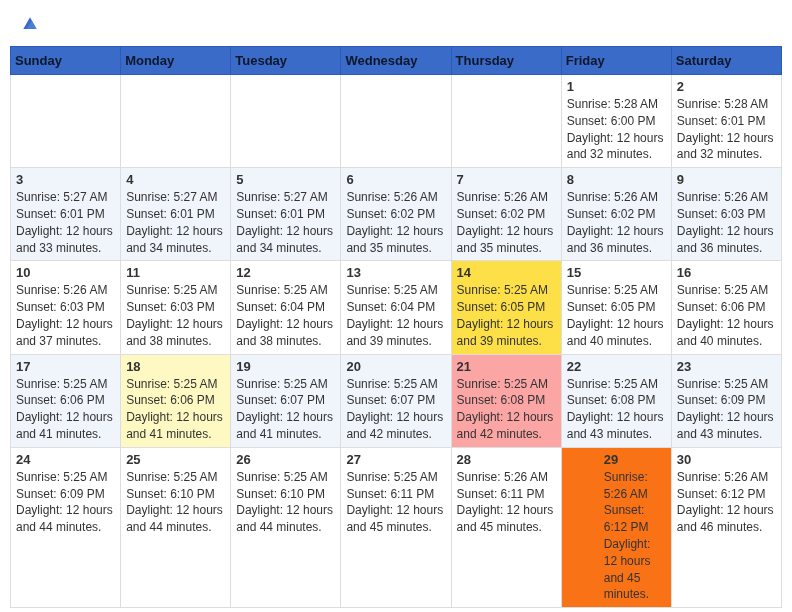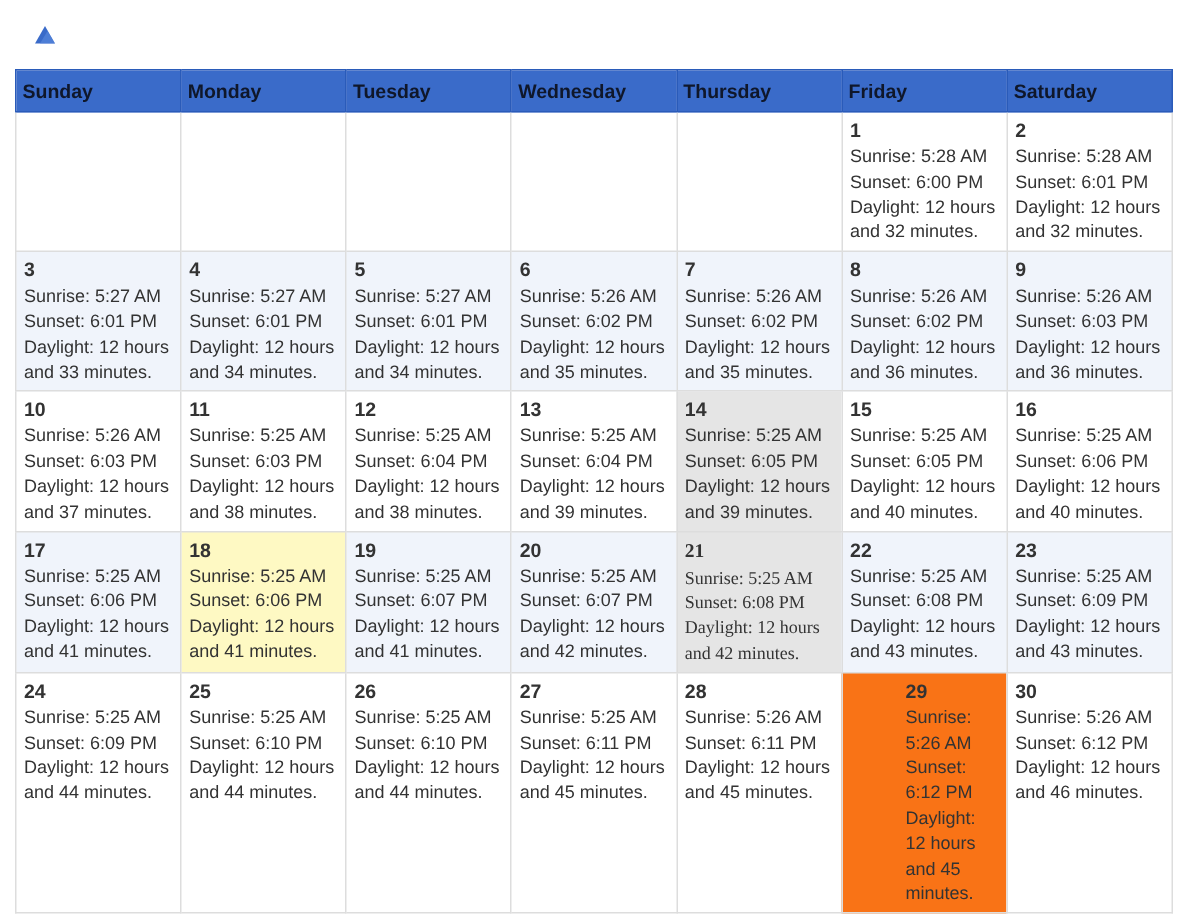--- a/index.html
+++ b/index.html
@@ -212,21 +212,21 @@
           <div class="cell-info">Sunrise: 5:25 AM
 Sunset: 6:04 PM
 Daylight: 12 hours and 38 minutes.</div>
         </td>
         <td style="background-color: rgb(255, 255, 255);">
           <span class="day-number">13</span>
           <div class="cell-info">Sunrise: 5:25 AM
 Sunset: 6:04 PM
 Daylight: 12 hours and 39 minutes.</div>
         </td>
-        <td style="background-color: #e5e5e5;">
+        <td style="background-color: #fde047;">
           <span class="day-number">14</span>
           <div class="cell-info">Sunrise: 5:25 AM
 Sunset: 6:05 PM
 Daylight: 12 hours and 39 minutes.</div>
         </td>
         <td style="background-color: rgb(255, 255, 255); margin-top: 29px;">
           <span class="day-number">15</span>
           <div class="cell-info">Sunrise: 5:25 AM
 Sunset: 6:05 PM
 Daylight: 12 hours and 40 minutes.</div>
@@ -256,21 +256,21 @@
           <div class="cell-info">Sunrise: 5:25 AM
 Sunset: 6:07 PM
 Daylight: 12 hours and 41 minutes.</div>
         </td>
         <td style="background-color: rgb(240, 244, 251);">
           <span class="day-number">20</span>
           <div class="cell-info">Sunrise: 5:25 AM
 Sunset: 6:07 PM
 Daylight: 12 hours and 42 minutes.</div>
         </td>
-        <td style="background-color: #e5e5e5; font-family: Liberation Serif, serif;">
+        <td style="background-color: #fca5a5;">
           <span class="day-number">21</span>
           <div class="cell-info">Sunrise: 5:25 AM
 Sunset: 6:08 PM
 Daylight: 12 hours and 42 minutes.</div>
         </td>
         <td style="background-color: rgb(240, 244, 251);">
           <span class="day-number">22</span>
           <div class="cell-info">Sunrise: 5:25 AM
 Sunset: 6:08 PM
 Daylight: 12 hours and 43 minutes.</div>

